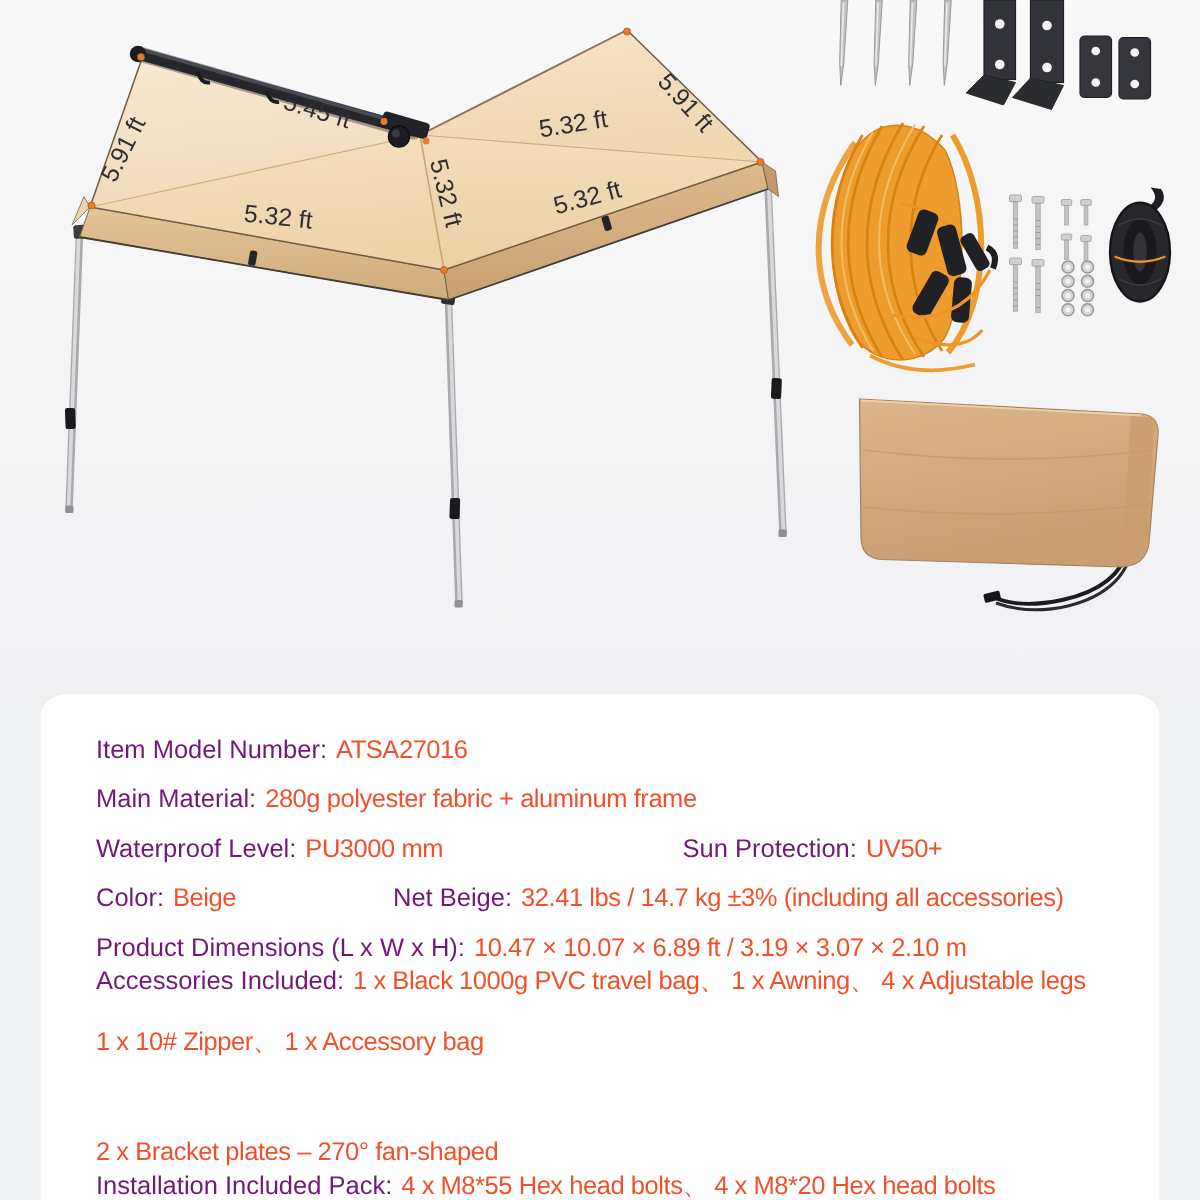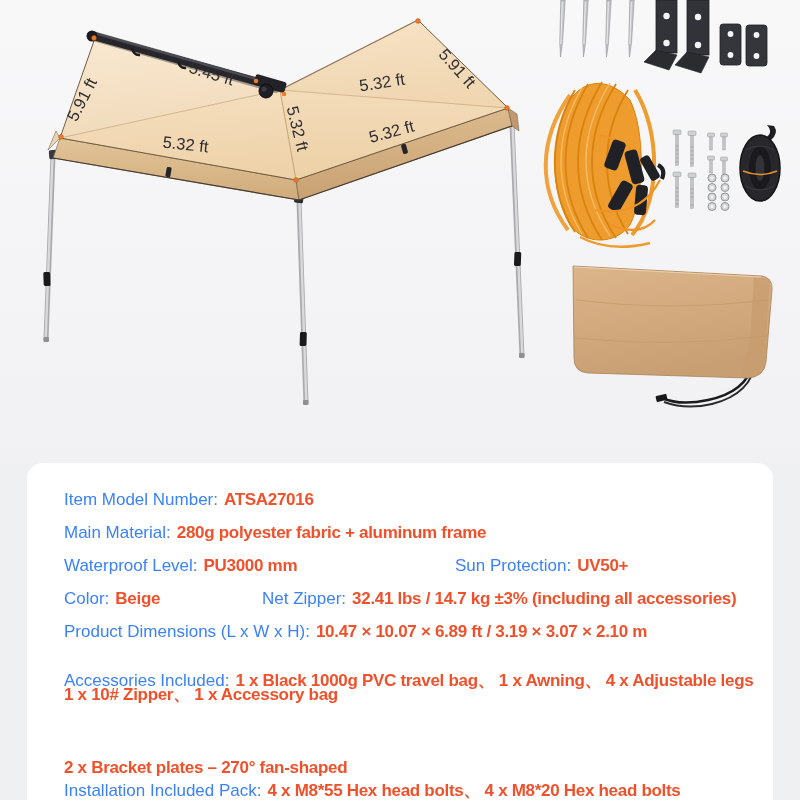--- a/index.html
+++ b/index.html
@@ -3,25 +3,25 @@
 <meta charset="utf-8">
 <style>
   html,body{margin:0;padding:0;}
   body{width:800px;height:800px;overflow:hidden;background:#eff0f2;font-family:"Liberation Sans",sans-serif;}
   .page{position:relative;width:800px;height:800px;}
   .gallery{position:absolute;left:0;top:0;width:800px;height:463px;background:linear-gradient(#f8f8f9,#f1f1f3);}
   .awning-svg{position:absolute;left:0;top:0;}
   .acc-svg{position:absolute;left:540px;top:0;}
   .card{position:absolute;left:27px;top:463px;width:746px;height:357px;background:#ffffff;border-radius:16px 16px 0 0;}
   .spec-row{position:absolute;left:37px;white-space:nowrap;font-size:17px;line-height:21px;}
-  .lbl{color:#3b82f6;margin-right:6px;}
-  .val{color:#f0512b;font-weight:bold;letter-spacing:-0.3px;}
+  .lbl{color:#701a75;margin-right:6px;}
+  .val{color:#f0512b;font-weight:normal;letter-spacing:-0.3px;}
   .c2{position:absolute;left:391px;top:0;white-space:nowrap;}
   .r1{top:26px}.r2{top:59px}.r3{top:92px}.r4{top:125px}.r5{top:158px}
-  .r6{top:207px}.r7{top:221px}.r8{top:253px}.r9{top:294px}.r10{top:317px}
+  .r6{top:180px}.r7{top:221px}.r8{top:253px}.r9{top:294px}.r10{top:317px}
   .r4 .c2{left:198px}
   .dim-label{font-family:"Liberation Sans",sans-serif;font-size:16.5px;fill:#2e2e32;}
 </style>
 </head>
 <body>
 
 <div class="page">
 
   <div class="gallery">
 
@@ -328,21 +328,21 @@
       <span class="c1"><span class="lbl">Main Material:</span><span class="val">280g polyester fabric + aluminum frame</span></span>
     </div>
 
     <div class="spec-row r3">
       <span class="c1"><span class="lbl">Waterproof Level:</span><span class="val">PU3000 mm</span></span>
       <span class="c2"><span class="lbl">Sun Protection:</span><span class="val">UV50+</span></span>
     </div>
 
     <div class="spec-row r4">
       <span class="c1"><span class="lbl">Color:</span><span class="val">Beige</span></span>
-      <span class="c2"><span class="lbl">Net Zipper:</span><span class="val">32.41 lbs / 14.7 kg ±3% (including all accessories)</span></span>
+      <span class="c2"><span class="lbl">Net Beige:</span><span class="val">32.41 lbs / 14.7 kg ±3% (including all accessories)</span></span>
     </div>
 
     <div class="spec-row r5">
       <span class="c1"><span class="lbl">Product Dimensions (L x W x H):</span><span class="val">10.47 × 10.07 × 6.89 ft / 3.19 × 3.07 × 2.10 m</span></span>
     </div>
 
     <div class="spec-row r6">
       <span class="c1"><span class="lbl">Accessories Included:</span><span class="val">1 x Black 1000g PVC travel bag、 1 x Awning、 4 x Adjustable legs</span></span>
     </div>
 

